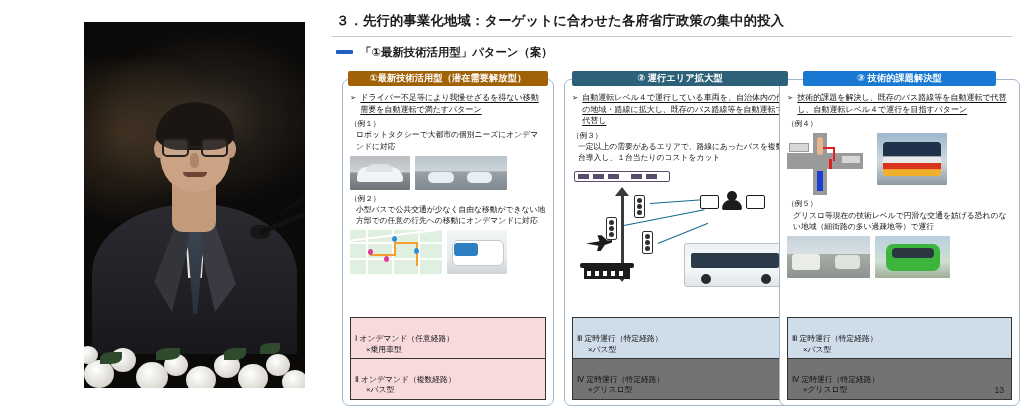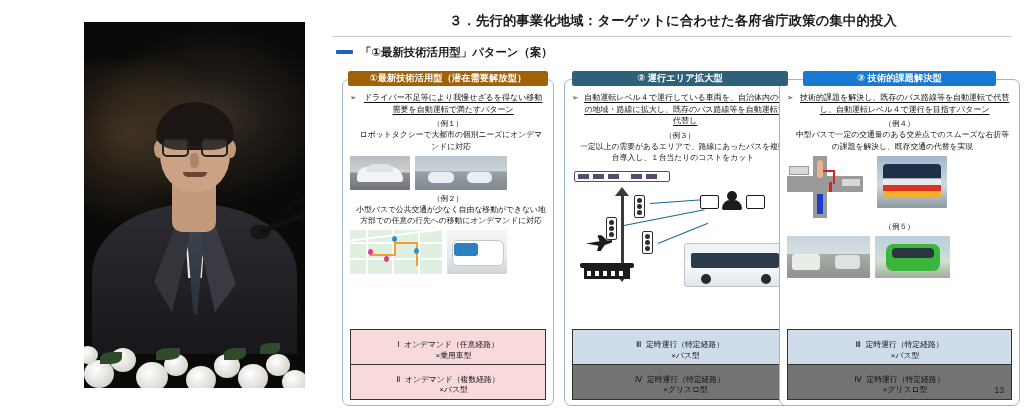--- a/index.html
+++ b/index.html
@@ -95,21 +95,21 @@
   
   .flowers { position: absolute; left: -6px; bottom: -6px; width: 233px; height: 92px; }
   .fl { position: absolute; border-radius: 50%; background: radial-gradient(circle at 40% 35%, #ffffff, #d9d6cf 70%, #a9a49b 100%); }
   .leaf { position:absolute; border-radius: 50% 0 50% 0; background: #2f4a2c; }
 
   
   .slide {
     position: absolute; left: 318px; top: 0; width: 710px; height: 409px;
     background: #ffffff;
   }
-  .slide-inner { position:absolute; left: 4px; top: 6px; right: 10px; bottom: 8px; background:#fff;text-align:center; }
+  .slide-inner { position:absolute; left: 4px; top: 6px; right: 10px; bottom: 8px; background:#fff; }
 
   .title-row { position: absolute; left: 14px; top: 6px; right: 8px; height: 24px; }
   .title-text {
     font-size: 13.3px; font-weight: bold; color: #1a1a1a; letter-spacing: .2px;
     white-space: nowrap;
   }
   .title-rule {
     position: absolute; left: 10px; top: 30px; right: 6px; height: 1px; background: #c9c9c9;
   }
   .subtitle-row { position: absolute; left: 14px; top: 37px; height: 18px; display:flex; align-items:center; gap:7px; }
@@ -205,22 +205,22 @@
   .ix { position:relative; width:76px; height:62px; background:#ffffff; }
   .ix .grey { position:absolute; background:#9a9a9a; }
   .ix .red { position:absolute; background:#e02020; }
   .ix .blue { position:absolute; background:#1a3fd0; }
   .ix .tan { position:absolute; background:#e8b58a; }
   .ix .box { position:absolute; background:#d7d7d7; border:1px solid #9a9a9a; }
 
   
   .tags { margin-top: auto; padding-top: 4px; }
   .tag {
-    border: 1.4px solid #333; padding: 10px 4px 3px 4px; margin-top: -1.4px;
-    font-size: 7.8px; line-height: 1.35; color: #111; font-family: Liberation Mono, monospace;
+    border: 1.4px solid #333; padding: 16px 4px 3px 4px; margin-top: -1.4px;
+    font-size: 7.8px; line-height: 1.35; color: #111;
   }
   .tag .l2 { padding-left: 11px; }
   .tag.pink  { background: #f8d9dc; }
   .tag.blue  { background: #cfdce9; }
   .tag.green { background: #737373; }
 
   .page-num {
     position: absolute; right: 14px; bottom: 6px;
     font-size: 8.6px; color: #222;
   }
@@ -432,37 +432,37 @@
         <div class="col c3">
           <div class="col-head" style="background:#1878d2;">③ 技術的課題解決型</div>
           <div class="col-body">
 
             <div class="bullet-row">
               <span class="bullet-mark">➢</span>
               <span class="bullet-text">技術的課題を解決し、既存のバス路線等を自動運転で代替し、自動運転レベル４で運行を目指すパターン</span>
             </div>
 
             <div class="ex-label">（例４）</div>
-            <div class="ex-text">中型バスで一定の交通量のある交差点でのスムーズな右折等の課題を解決し、既存交通の代替を実現</div>
             <div class="media" style="gap:14px;">
               <div class="ix">
                 <div class="grey" style="left:26px;top:0;width:14px;height:62px;"></div>
                 <div class="grey" style="left:0;top:20px;width:76px;height:16px;"></div>
                 <div class="box" style="left:2px;top:10px;width:20px;height:9px;"></div>
                 <div class="box" style="left:54px;top:22px;width:20px;height:9px;"></div>
                 <div class="tan" style="left:30px;top:4px;width:6px;height:18px;border-radius:3px;"></div>
                 <div class="red" style="left:36px;top:14px;width:12px;height:2px;"></div>
                 <div class="red" style="left:46px;top:14px;width:2px;height:14px;"></div>
                 <div class="red" style="left:42px;top:26px;width:3px;height:10px;"></div>
                 <div class="blue" style="left:30px;top:38px;width:6px;height:20px;"></div>
               </div>
               <div class="thumb t-redbus" style="width:70px;height:52px;"></div>
             </div>
 
             <div class="ex-label">（例５）</div>
+            <div class="ex-text">グリスロ等現在の技術レベルで円滑な交通を妨げる恐れのない地域（細街路の多い過疎地等）で運行</div>
             <div class="media">
               <div class="thumb t-narrow" style="width:83px;height:42px;"></div>
               <div class="thumb t-greenbus" style="width:75px;height:42px;"></div>
             </div>
 
             <div class="tags">
               <div class="tag blue">
                 <div><span>Ⅲ</span>
                      <span>定時運行（特定経路）</span></div>
                 <div class="l2">×バス型</div>

